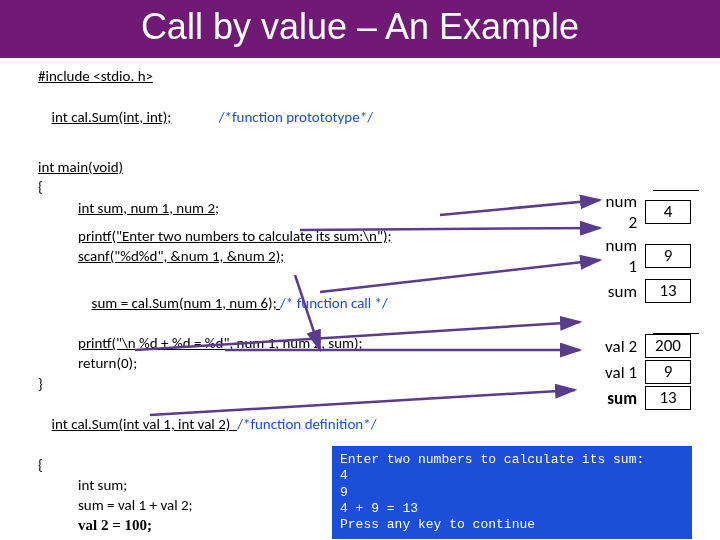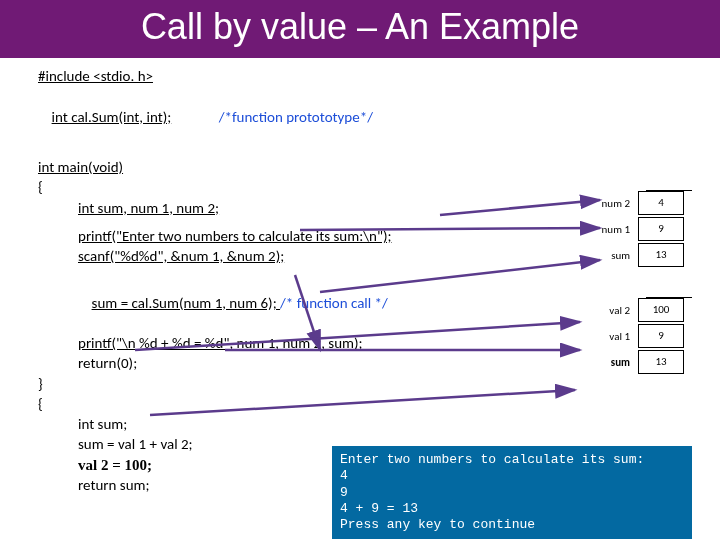--- a/index.html
+++ b/index.html
@@ -29,43 +29,43 @@
   }
   .code-area .line { white-space: pre; }
   .u { text-decoration: underline; }
   .comment { color: #1d4ed8; }
   .bold { font-weight: bold; color:#000;font-family:Liberation Serif, serif; }
   .indent1 { padding-left: 40px; }
   .indent2 { padding-left: 40px; }
 
   .mem-tables {
     position: absolute;
-    right: 28px;
+    right: 21px;
     top: 190px;
-    font-size: 11px;
+    font-size: 17px;
   }
   .mem-row { display: flex; align-items: center; margin-bottom: 2px; }
   .mem-label { width: 50px; text-align: right; padding-right: 8px; }
   .mem-cell {
     border: 1.5px solid #000;
     width: 46px;
     height: 24px;
     text-align: center;
     line-height: 22px;
   }
   .mem-gap { height: 28px; }
   .mem-top-border { border-top: 1.5px solid #000; width:46px; margin-left:58px; }
   .mem-bold { font-weight: bold; }
 
   .console {
     position: absolute;
     left: 332px;
     top: 446px;
     width: 360px;
-    background: #0369a1;
+    background: #1d4ed8;
     color: #fff;
     font-family: "Courier New", monospace;
     font-size: 13px;
     padding: 6px 8px;
     line-height: 1.25;
   }
 
   .arrow-svg {
     position: absolute;
     pointer-events: none;
@@ -88,20 +88,23 @@
   <div style="height:8px"></div>
   <div class="line indent1 u">printf("Enter two numbers to calculate its sum:\n");</div>
   <div class="line indent1 u">scanf("%d%d", &amp;num 1, &amp;num 2);</div>
   <div style="height:6px"></div>
   <div class="line indent1">
     <span class="u">sum = cal.Sum(num 1, num 6); </span><span class="comment">/* function call */</span>
   </div>
   <div class="line indent1 u">printf("\n %d + %d = %d", num 1, num 2, sum);</div>
   <div class="line indent1">return(0);</div>
   <div class="line">}</div>
+  <div class="line">
+    <span class="u">int cal.Sum(int val 1, int val 2)  </span><span class="comment">/*function definition*/</span>
+  </div>
   <div class="line">{</div>
   <div class="line indent2">int sum;</div>
   <div class="line indent2">sum = val 1 + val 2;</div>
   <div class="line indent2 bold">val 2 = 100;</div>
   <div class="line indent2">return sum;</div>
 
 </div>
 
 <div class="mem-tables">
   <div class="mem-top-border"></div>
@@ -115,21 +118,21 @@
   </div>
   <div class="mem-row">
     <div class="mem-label">sum</div>
     <div class="mem-cell">13</div>
   </div>
 
   <div class="mem-gap"></div>
   <div class="mem-top-border"></div>
   <div class="mem-row">
     <div class="mem-label">val 2</div>
-    <div class="mem-cell">100</div>
+    <div class="mem-cell">200</div>
   </div>
   <div class="mem-row">
     <div class="mem-label">val 1</div>
     <div class="mem-cell">9</div>
   </div>
   <div class="mem-row">
     <div class="mem-label mem-bold">sum</div>
     <div class="mem-cell">13</div>
   </div>
 </div>

